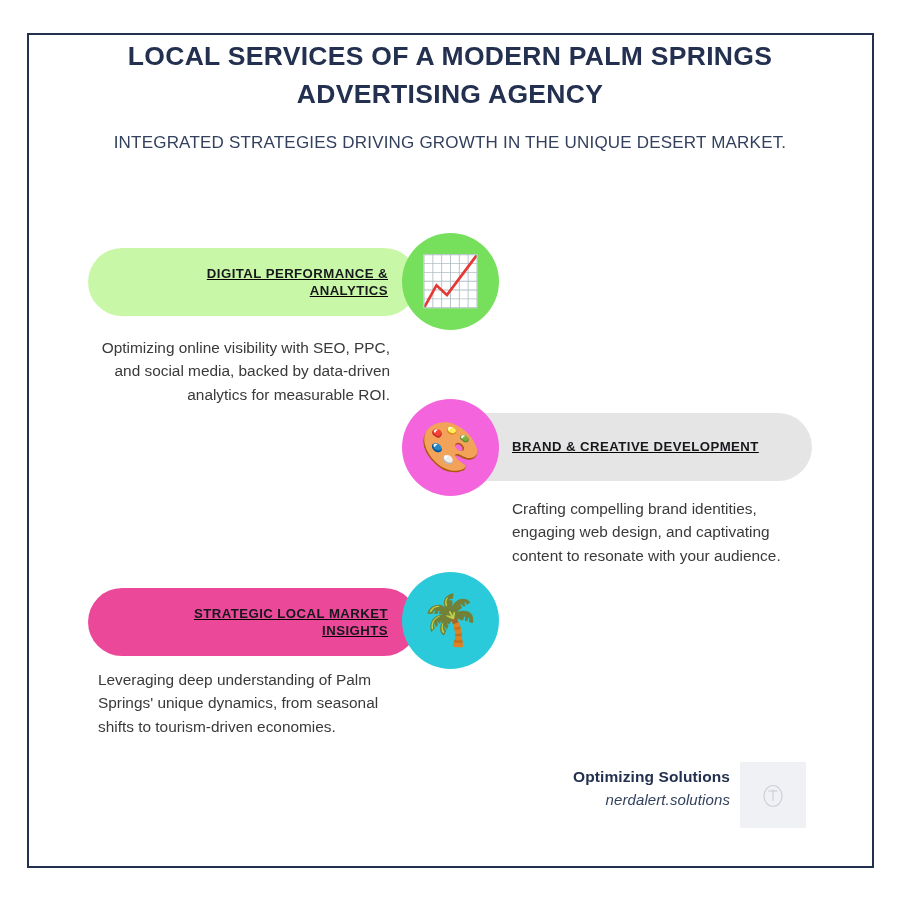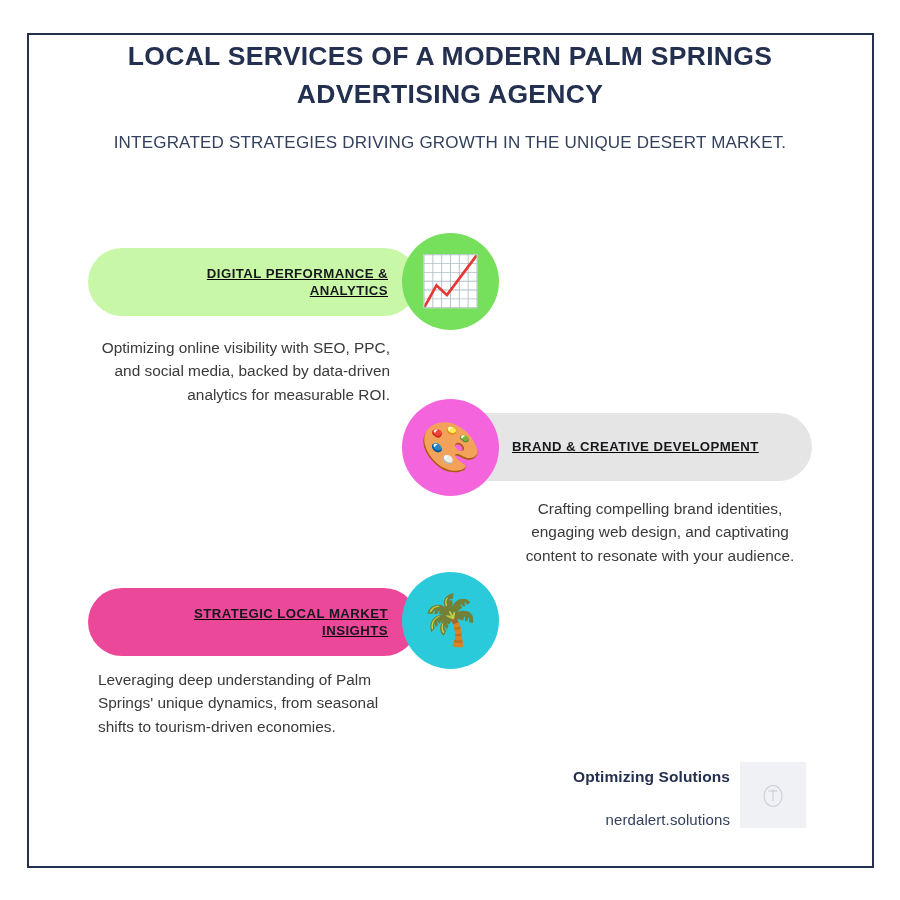--- a/index.html
+++ b/index.html
@@ -104,21 +104,21 @@
                   justify-content: flex-end; padding-right: 30px; }
   .row1 .pill-label { text-align: right; }
   .row1 .circle { left: 402px; top: 233px; background: #76e05c; }
   .row1 .desc   { left: 98px; top: 328px; width: 292px; text-align: right; margin-top: 8px; }
 
   
   .row2 .pill   { left: 450px; top: 413px; width: 362px; background: #e5e5e5;
                   justify-content: flex-start; padding-left: 62px; }
   .row2 .pill-label { text-align: left; }
   .row2 .circle { left: 402px; top: 399px; background: #f465dd; }
-  .row2 .desc   { left: 512px; top: 497px; width: 296px; text-align: center; }
+  .row2 .desc   { left: 512px; top: 497px; width: 296px; text-align: left; }
 
   
   .row3 .pill   { left: 88px; top: 588px; width: 330px; background: #ec4899;
                   justify-content: flex-end; padding-right: 30px; }
   .row3 .pill-label { text-align: right; }
   .row3 .circle { left: 402px; top: 572px; background: #2bcadb; }
   .row3 .desc   { left: 98px; top: 668px; width: 292px; text-align: left; }
 
   
   .footer {
@@ -134,25 +134,26 @@
     top: 6px;
     text-align: right;
   }
   .brand-name {
     font-size: 15.5px;
     font-weight: bold;
     color: #23304f;
     letter-spacing: 0.1px;
   }
   .brand-site {
-    margin-top: 25px;
+    margin-top: 5px;
     font-size: 15px;
     font-weight: 400;
     color: #33415e;
     letter-spacing: 0.1px;
+    font-style: italic;
   }
   .logo-box {
     position: absolute;
     left: 200px;
     top: 0px;
     width: 66px;
     height: 66px;
     background: #f0f1f5;
     display: flex;
     align-items: center;

